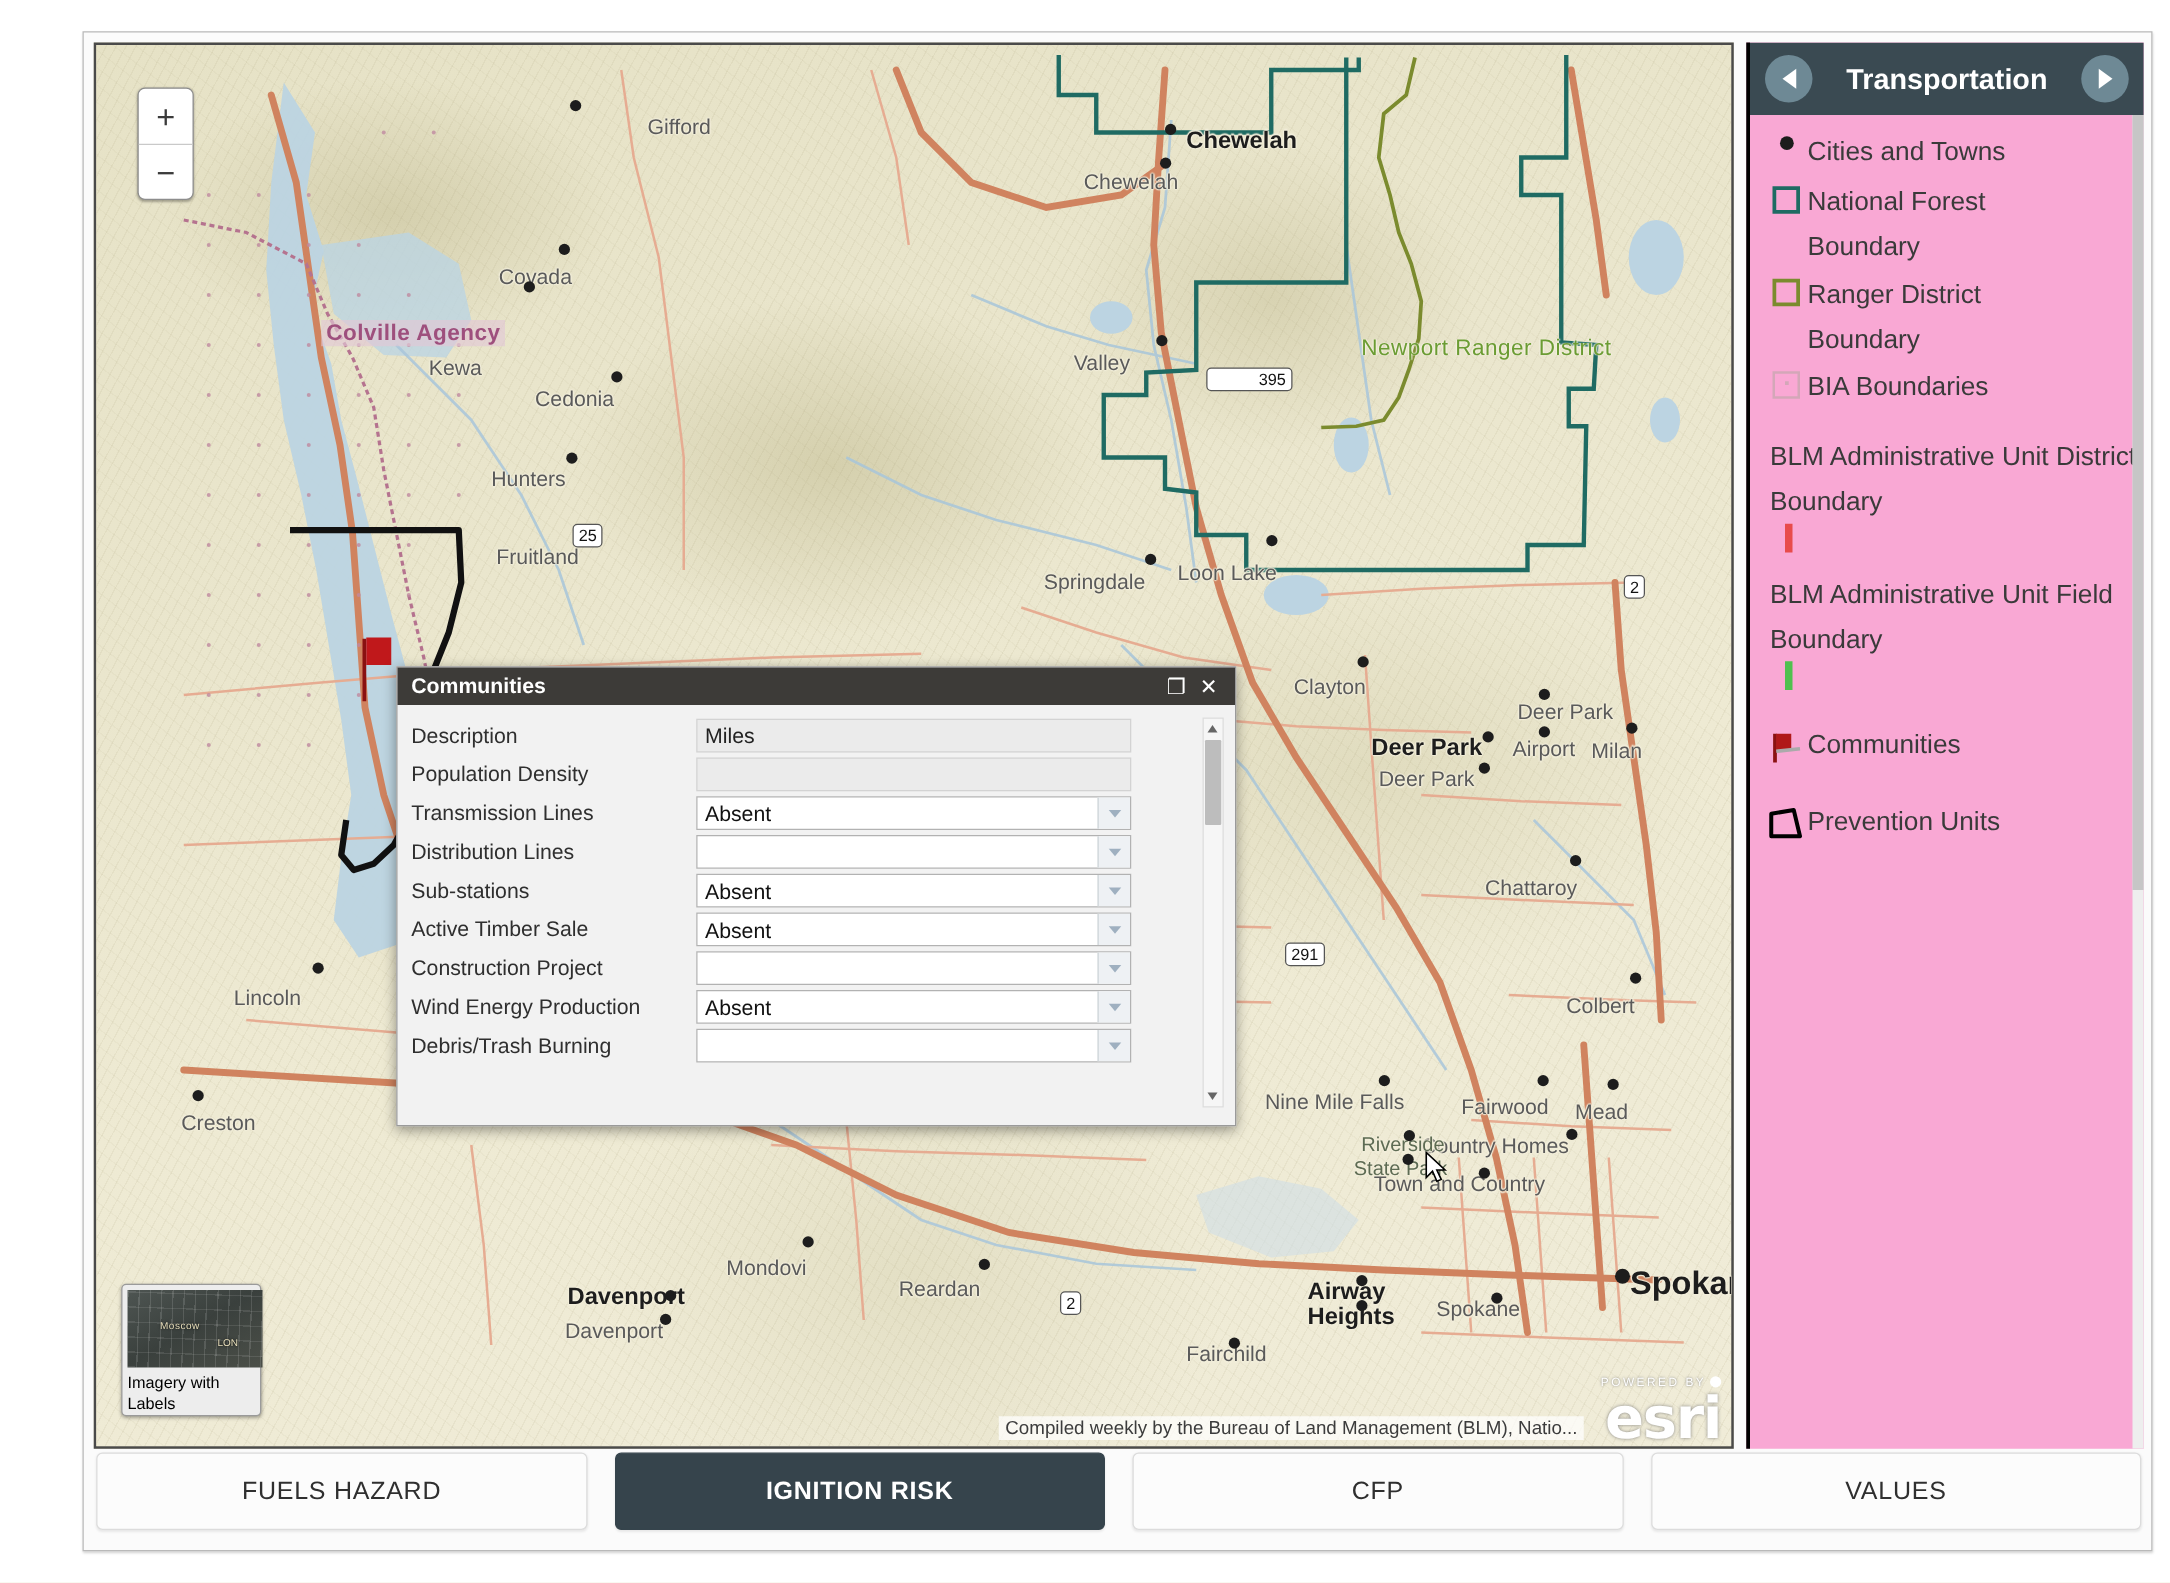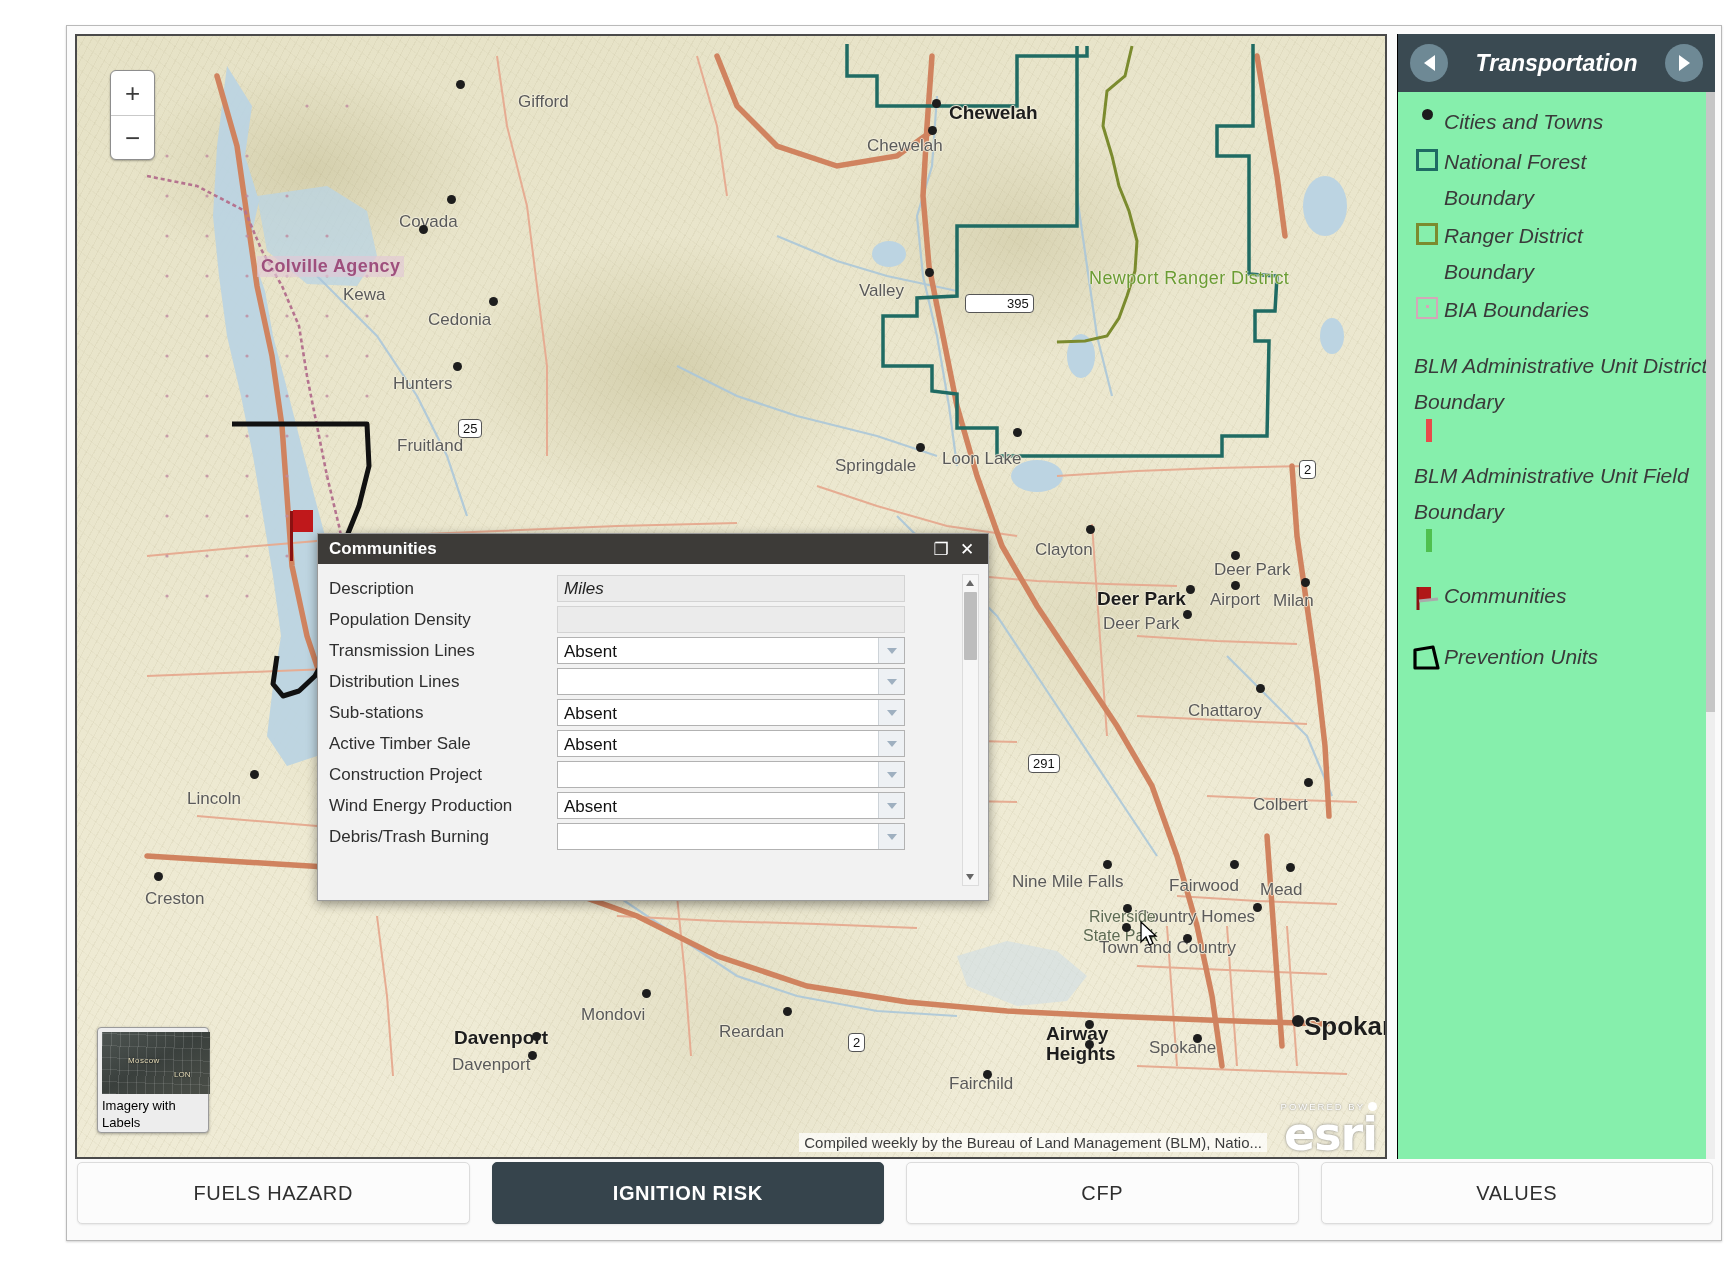--- a/index.html
+++ b/index.html
@@ -189,21 +189,20 @@
     width: 228px; font-size: 17px; color: #2f2f2f;
   }
   .frow .valwrap {
     position: relative; width: 348px; height: 27px;
   }
   .frow input.ro {
     width: 100%; height: 100%;
     background: #ebebeb; border: 1px solid #d3d3d3;
     font-size: 17px; color: #222; padding: 0 6px;
     font-family: "Liberation Sans", sans-serif;
-    font-style: italic;
   }
   .frow .sel {
     width: 100%; height: 100%;
     background: #fff; border: 1px solid #b2b2b2;
     font-size: 17px; color: #111; padding: 2px 30px 0 6px;
     line-height: 23px; cursor: pointer;
     white-space: nowrap; overflow: hidden;
   }
   .frow .arrow {
     position: absolute; right: 1px; top: 1px;
@@ -241,24 +240,23 @@
   #dlg-scroll .thumb {
     position: absolute; left: 1px; top: 17px;
     width: 13px; height: 68px; background: #bdbdbd; border-radius: 1px;
   }
 
   
   #legend {
     position: absolute;
     left: 1330px; top: 8px;
     width: 318px; height: 1125px;
-    background: #86efac;
-    border-left: 1px solid #000000;
+    background: #f9a8d4;
+    border-left: 3px solid #000000;
     overflow: hidden;
-    font-style: italic;
   }
   #legend .head {
     height: 58px; background: #3a4a52;
     display: flex; align-items: center; justify-content: space-between;
     padding: 0 12px;
   }
   #legend .head .nav {
     width: 38px; height: 38px; border-radius: 50%;
     background: #6e8995; display: flex; align-items: center; justify-content: center;
     cursor: pointer;

